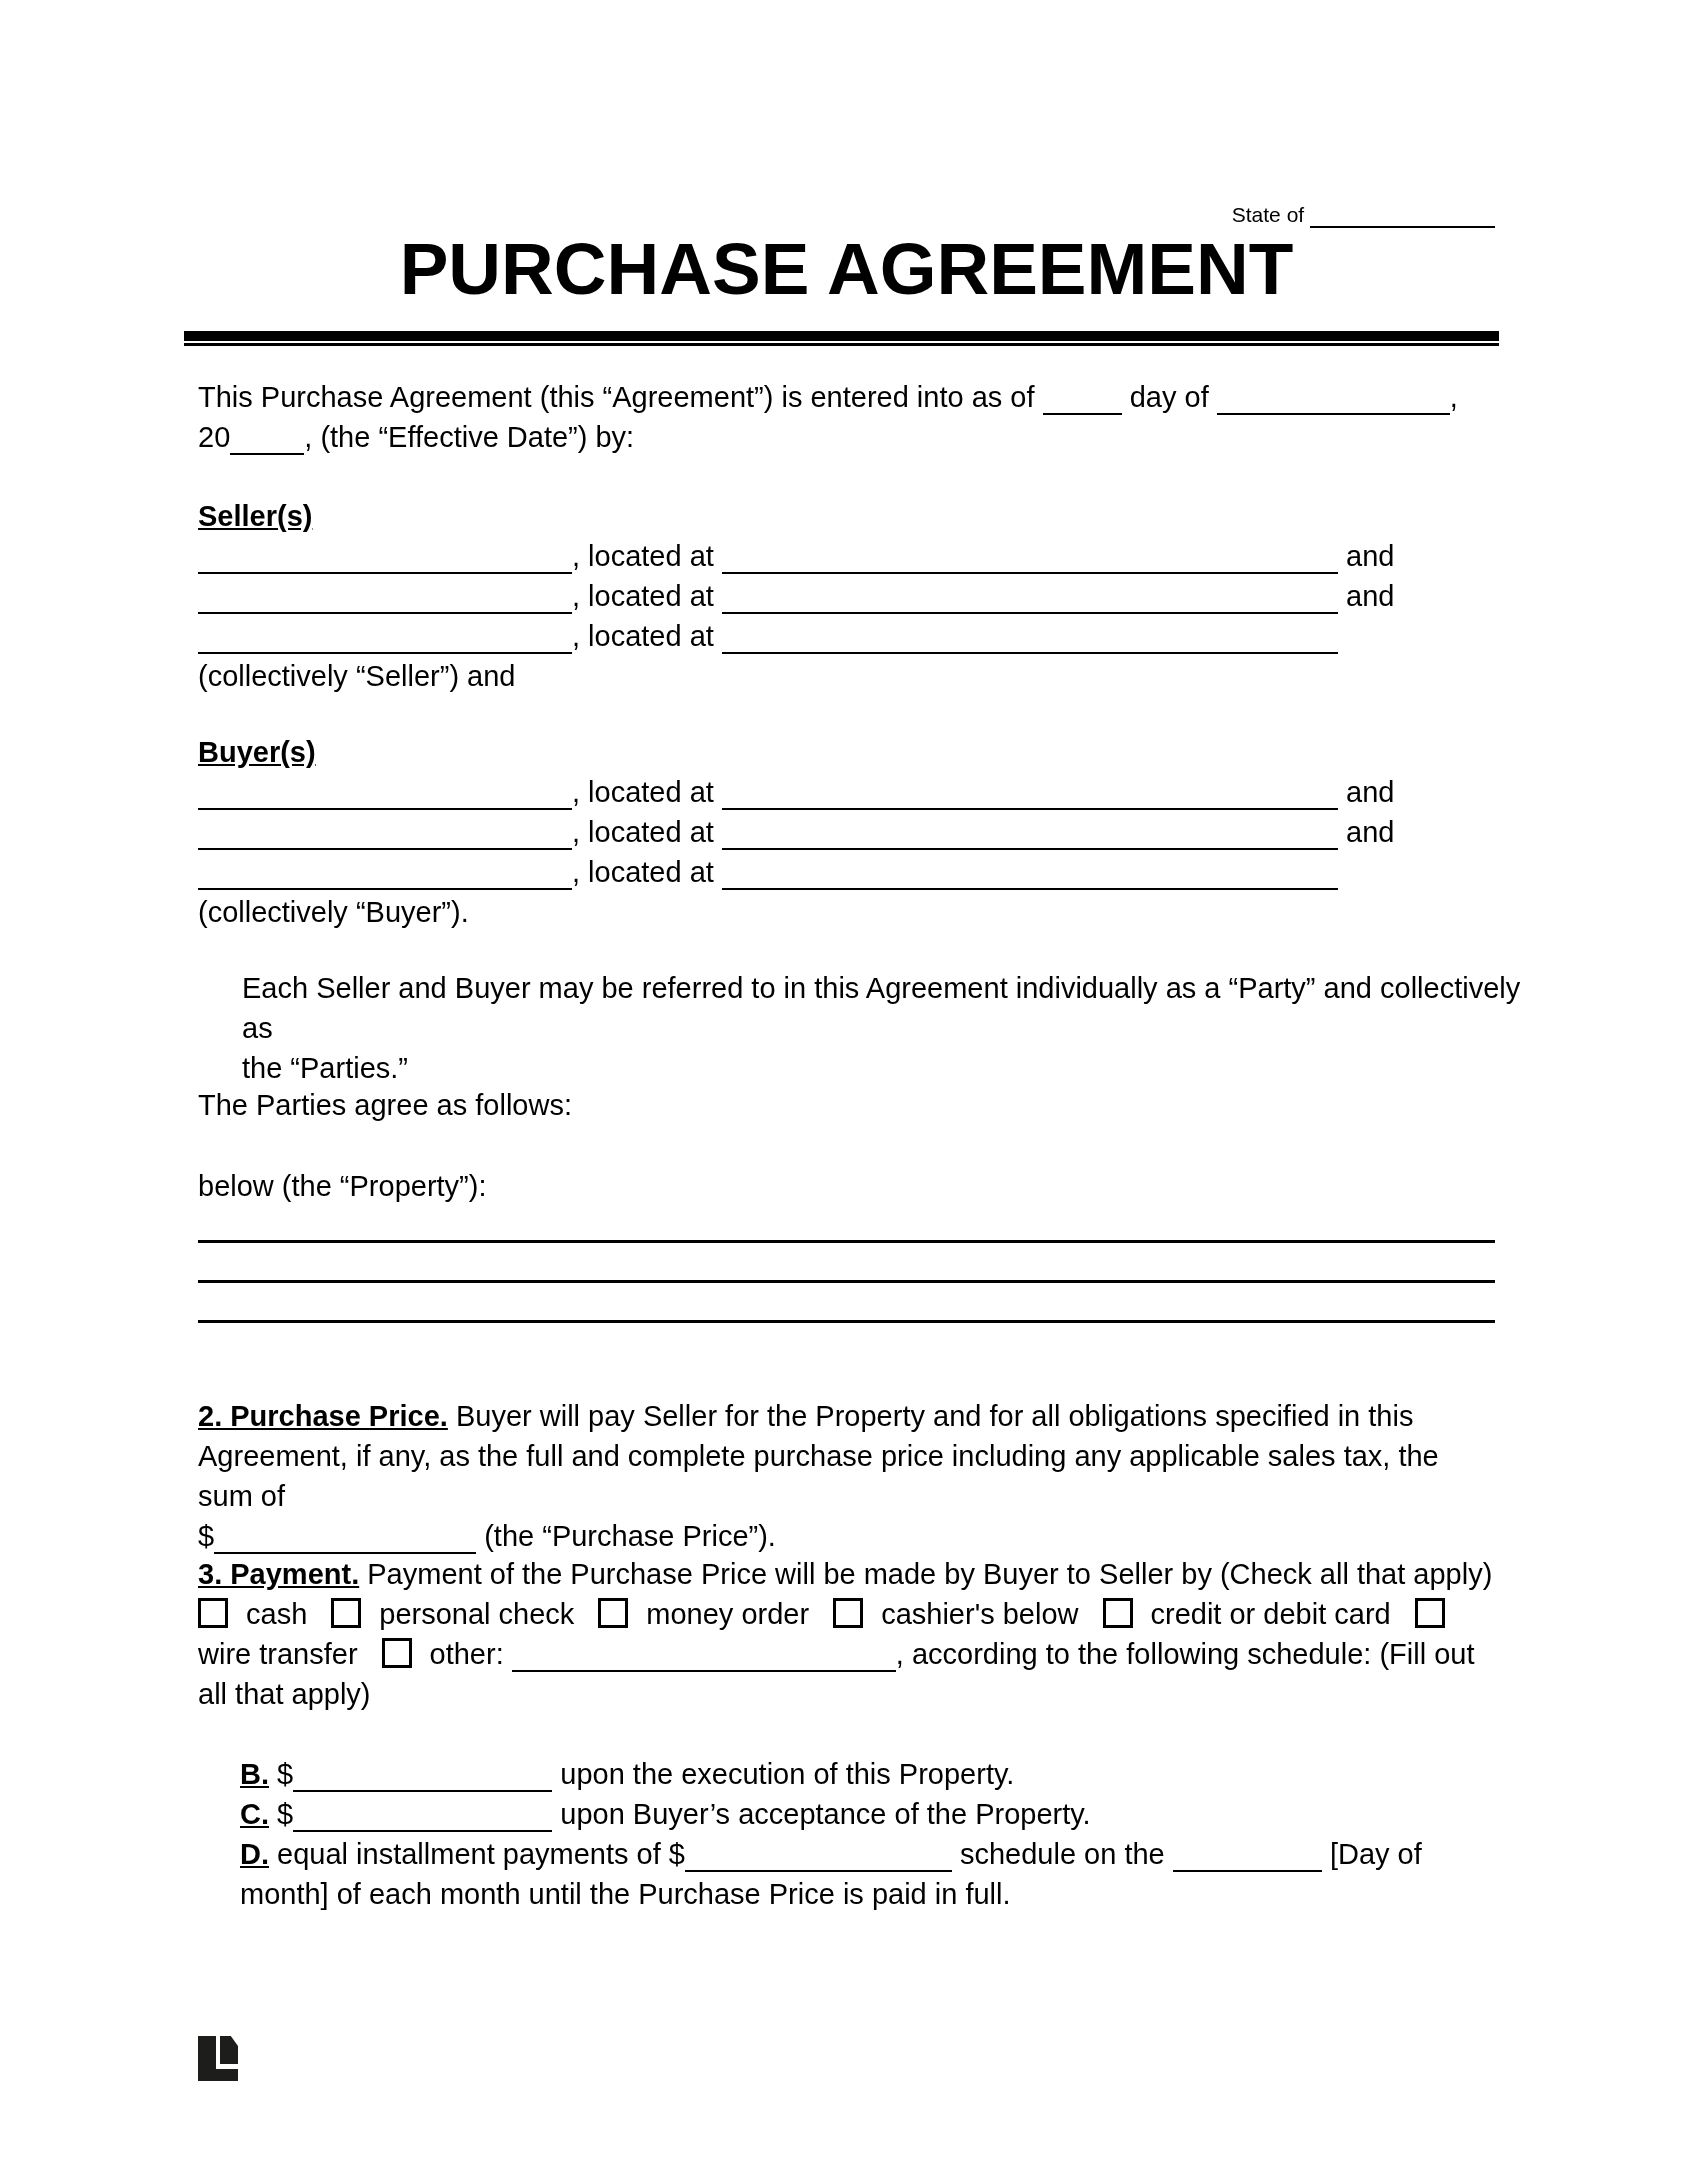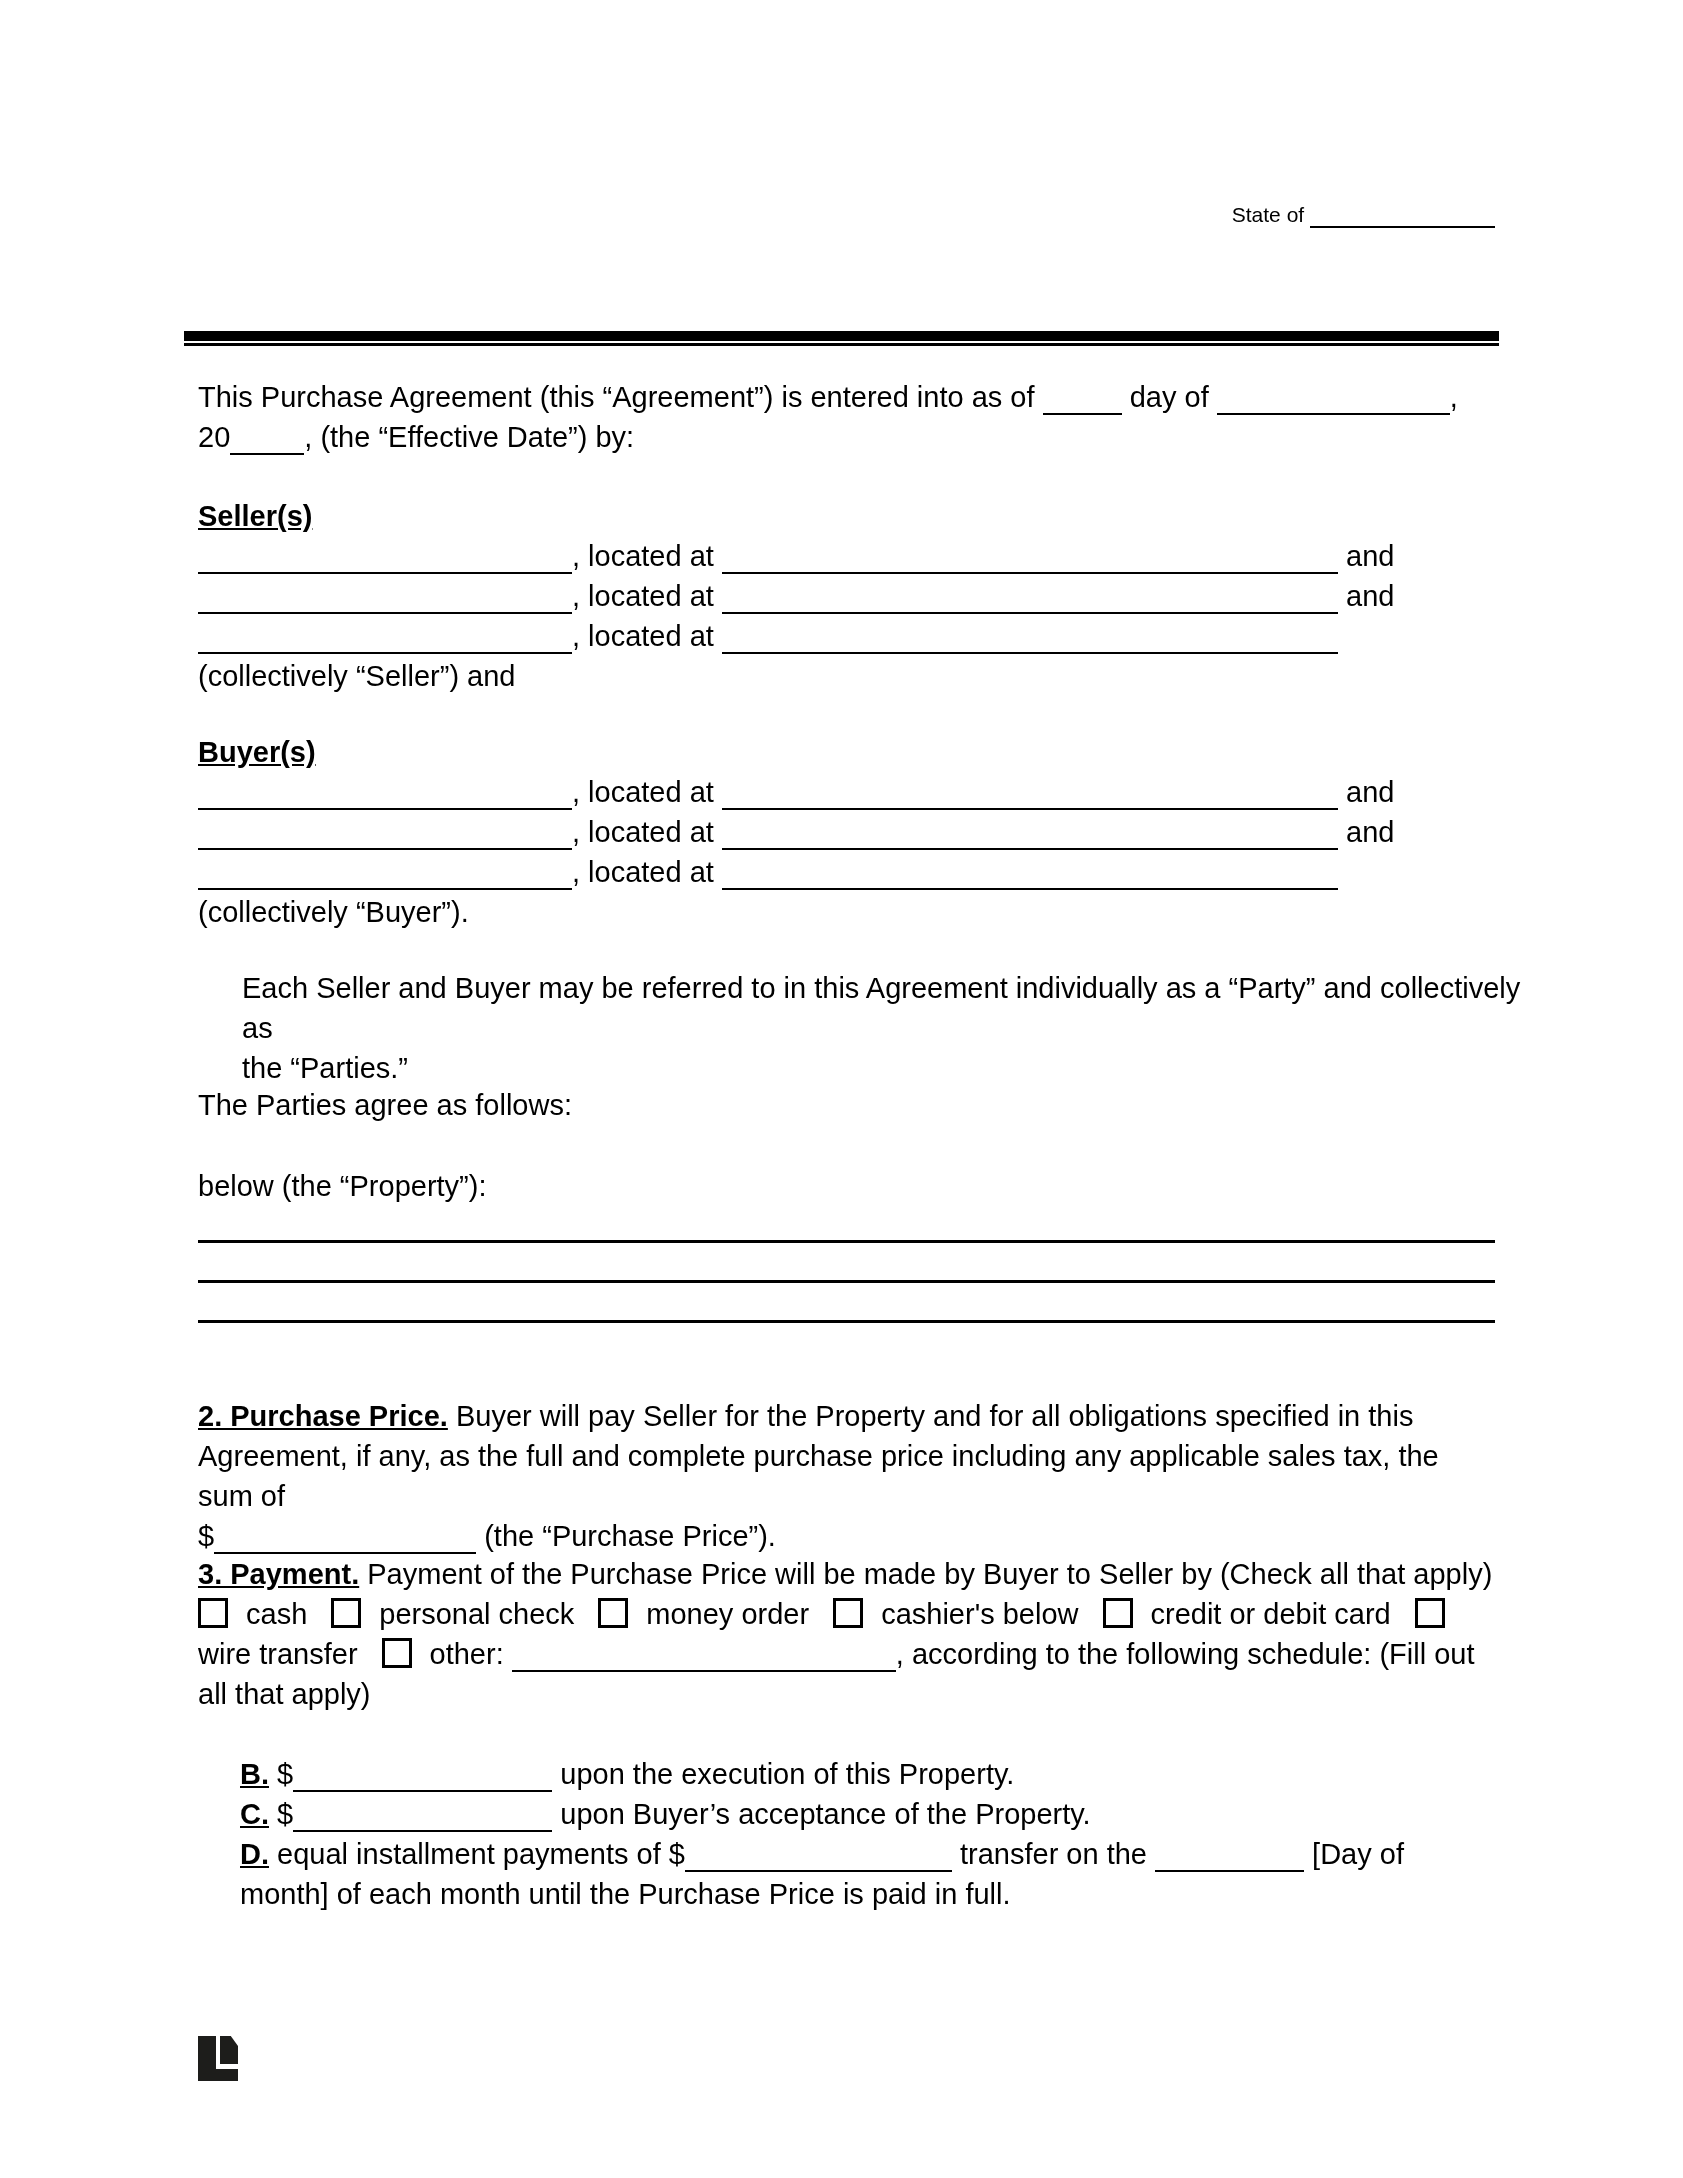--- a/index.html
+++ b/index.html
@@ -73,20 +73,21 @@
 </head>
 <body>
 
 <div class="page">
 
   <div class="abs state-line" style="top:200px;text-align:right;">
     <span>State of</span>
     <span class="blank blank-sm" style="width:185px;"></span>
   </div>
 
+  <div class="abs doc-title" style="top:234px;">PURCHASE AGREEMENT</div>
   <div class="title-rule"></div>
 
   <div class="abs" style="top:377px;">
     <div><span>This Purchase Agreement (this “Agreement”) is entered into as of</span>
       <span class="blank" style="width:79px;"></span>
       <span>day of</span>
       <span class="blank" style="width:233px;"></span><span>,</span>
     </div>
     <div><span>20</span><span class="blank" style="width:74px;"></span><span>, (the “Effective Date”) by:</span></div>
   </div>
@@ -144,21 +145,21 @@
     <span class="cb first"></span><span>cash</span><span class="cb"></span><span>personal check</span><span class="cb"></span><span>money order</span><span class="cb"></span><span>cashier's below</span><span class="cb"></span><span>credit or debit card</span><span class="cb"></span><span>wire transfer</span><span class="cb"></span><span>other:</span>
     <span class="blank" style="width:384px;"></span><span>, according to the following schedule: (Fill out all that apply)</span>
   </div>
 
   <div class="abs" style="top:1754px; left:240px; width:1255px;">
     <div><b>B.</b> <span>$</span><span class="blank" style="width:259px;"></span>
       <span>upon the execution of this Property.</span></div>
     <div><b>C.</b> <span>$</span><span class="blank" style="width:259px;"></span>
       <span>upon Buyer’s acceptance of the Property.</span></div>
     <div><b>D.</b> <span>equal installment payments of $</span><span class="blank" style="width:267px;"></span>
-      <span>transfer on the</span>
+      <span>schedule on the</span>
       <span class="blank" style="width:149px;"></span>
       <span>[Day of month]</span>
       <span>of each month until the Purchase Price is paid in full.</span></div>
   </div>
 
   <div class="logo">
     <span class="l-left"></span>
     <span class="l-bottom"></span>
     <span class="l-doc"></span>
   </div>

